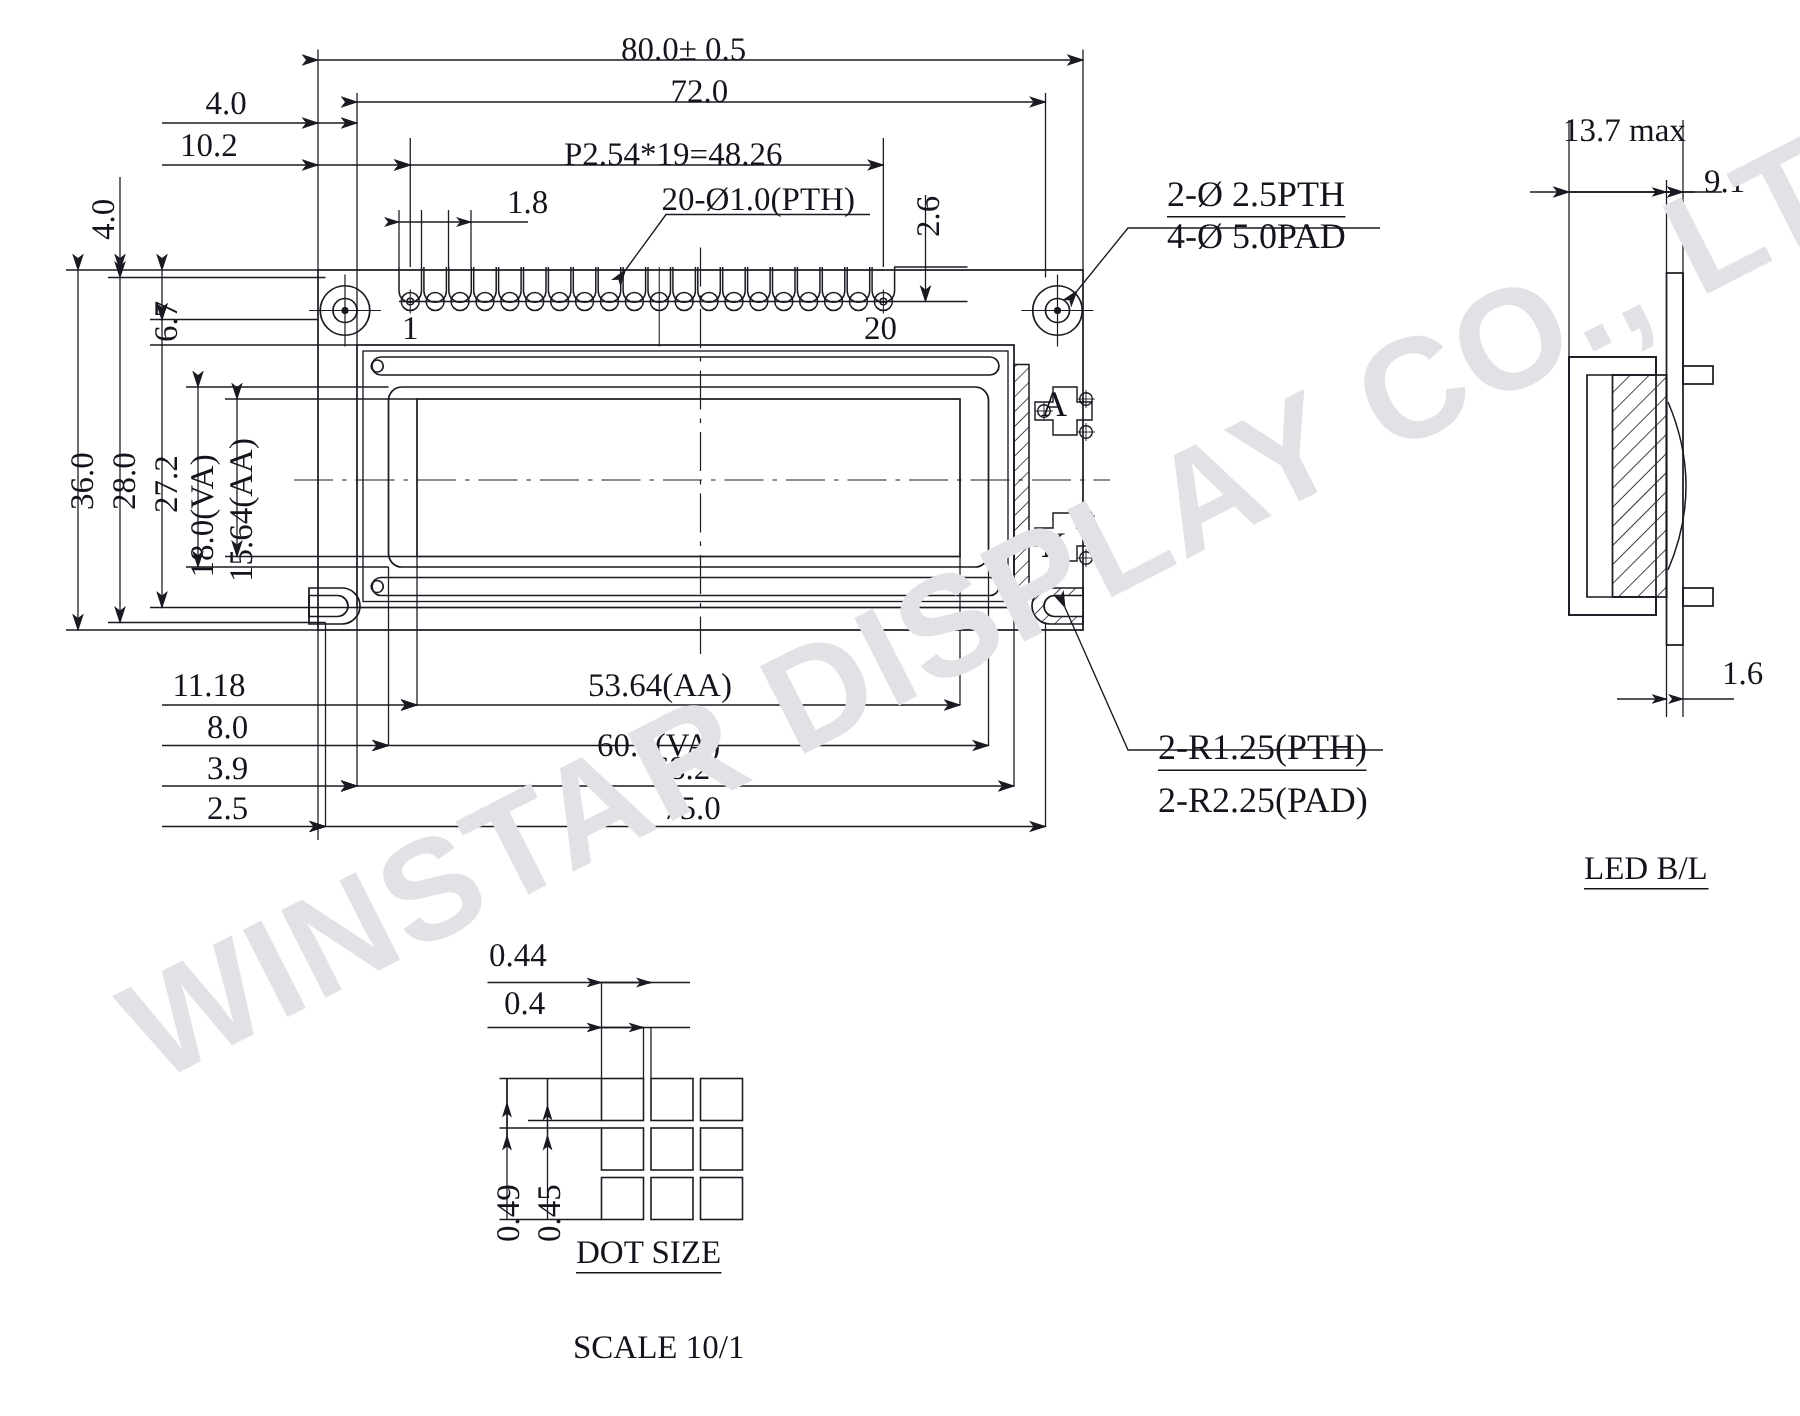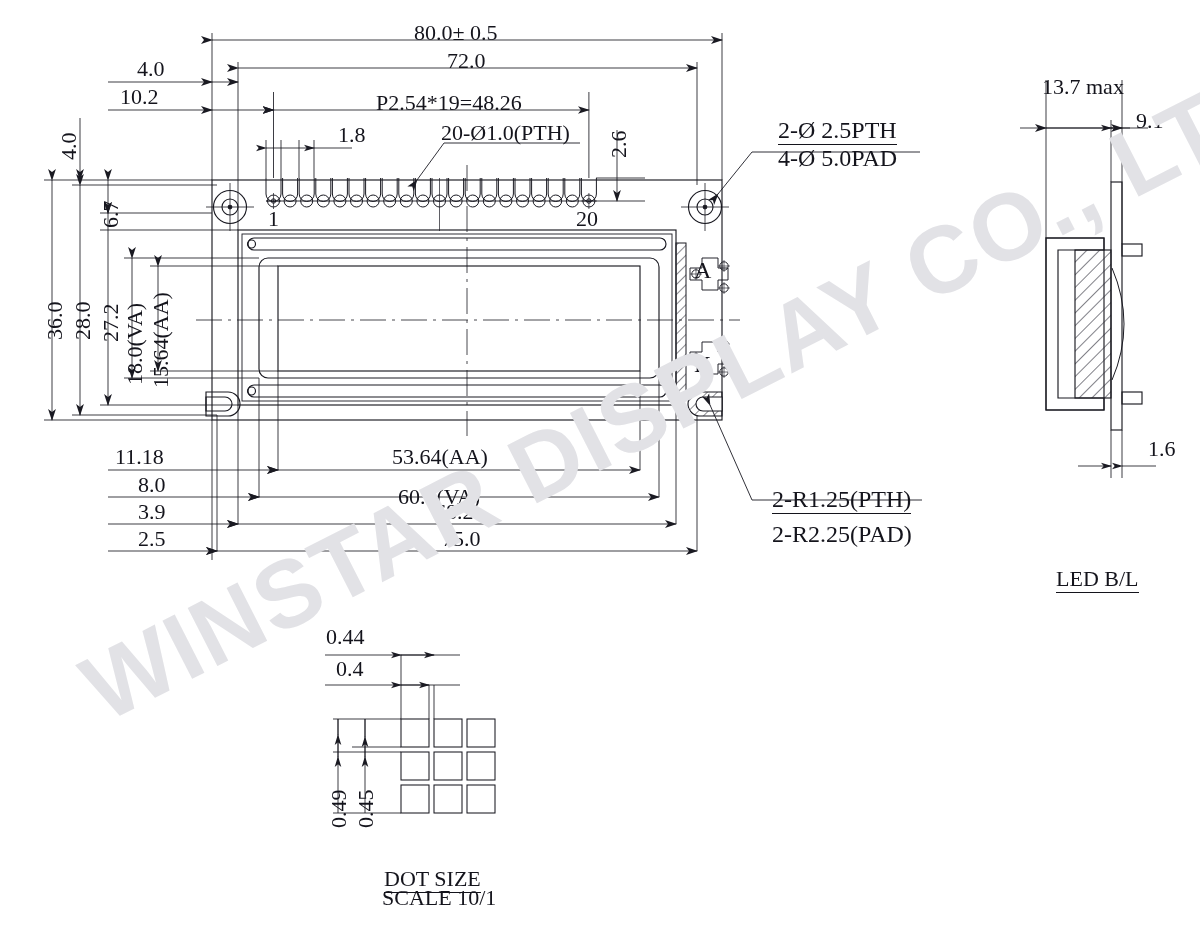--- a/index.html
+++ b/index.html
@@ -411,20 +411,20 @@
 
 <div class="lbl s22" style="left:1042px;top:76px;">13.7 max</div>
 <div class="lbl s22" style="left:1136px;top:110px;">9.1</div>
 <div class="lbl s22" style="left:1148px;top:438px;">1.6</div>
 <div class="lbl s22 ul" style="left:1056px;top:568px;">LED B/L</div>
 
 <div class="lbl s22" style="left:326px;top:626px;">0.44</div>
 <div class="lbl s22" style="left:336px;top:658px;text-align:right;">0.4</div>
 <div class="lbl s22 vert" style="left:328px;top:828px;transform:rotate(-90deg);">0.49</div>
 <div class="lbl s22 vert" style="left:355px;top:828px;transform:rotate(-90deg);">0.45</div>
-<div class="lbl s22 ul" style="left:384px;top:868px;">DOT SIZE</div>
+<div class="lbl s22 ul" style="left:384px;top:824px;">DOT SIZE</div>
 <div class="lbl s22" style="left:382px;top:887px;">SCALE 10/1</div>
 
 <div id="wm">
   <span>WINSTAR DISPLAY CO., LTD.</span>
 </div>
 
 </div>
 
 </body></html>

